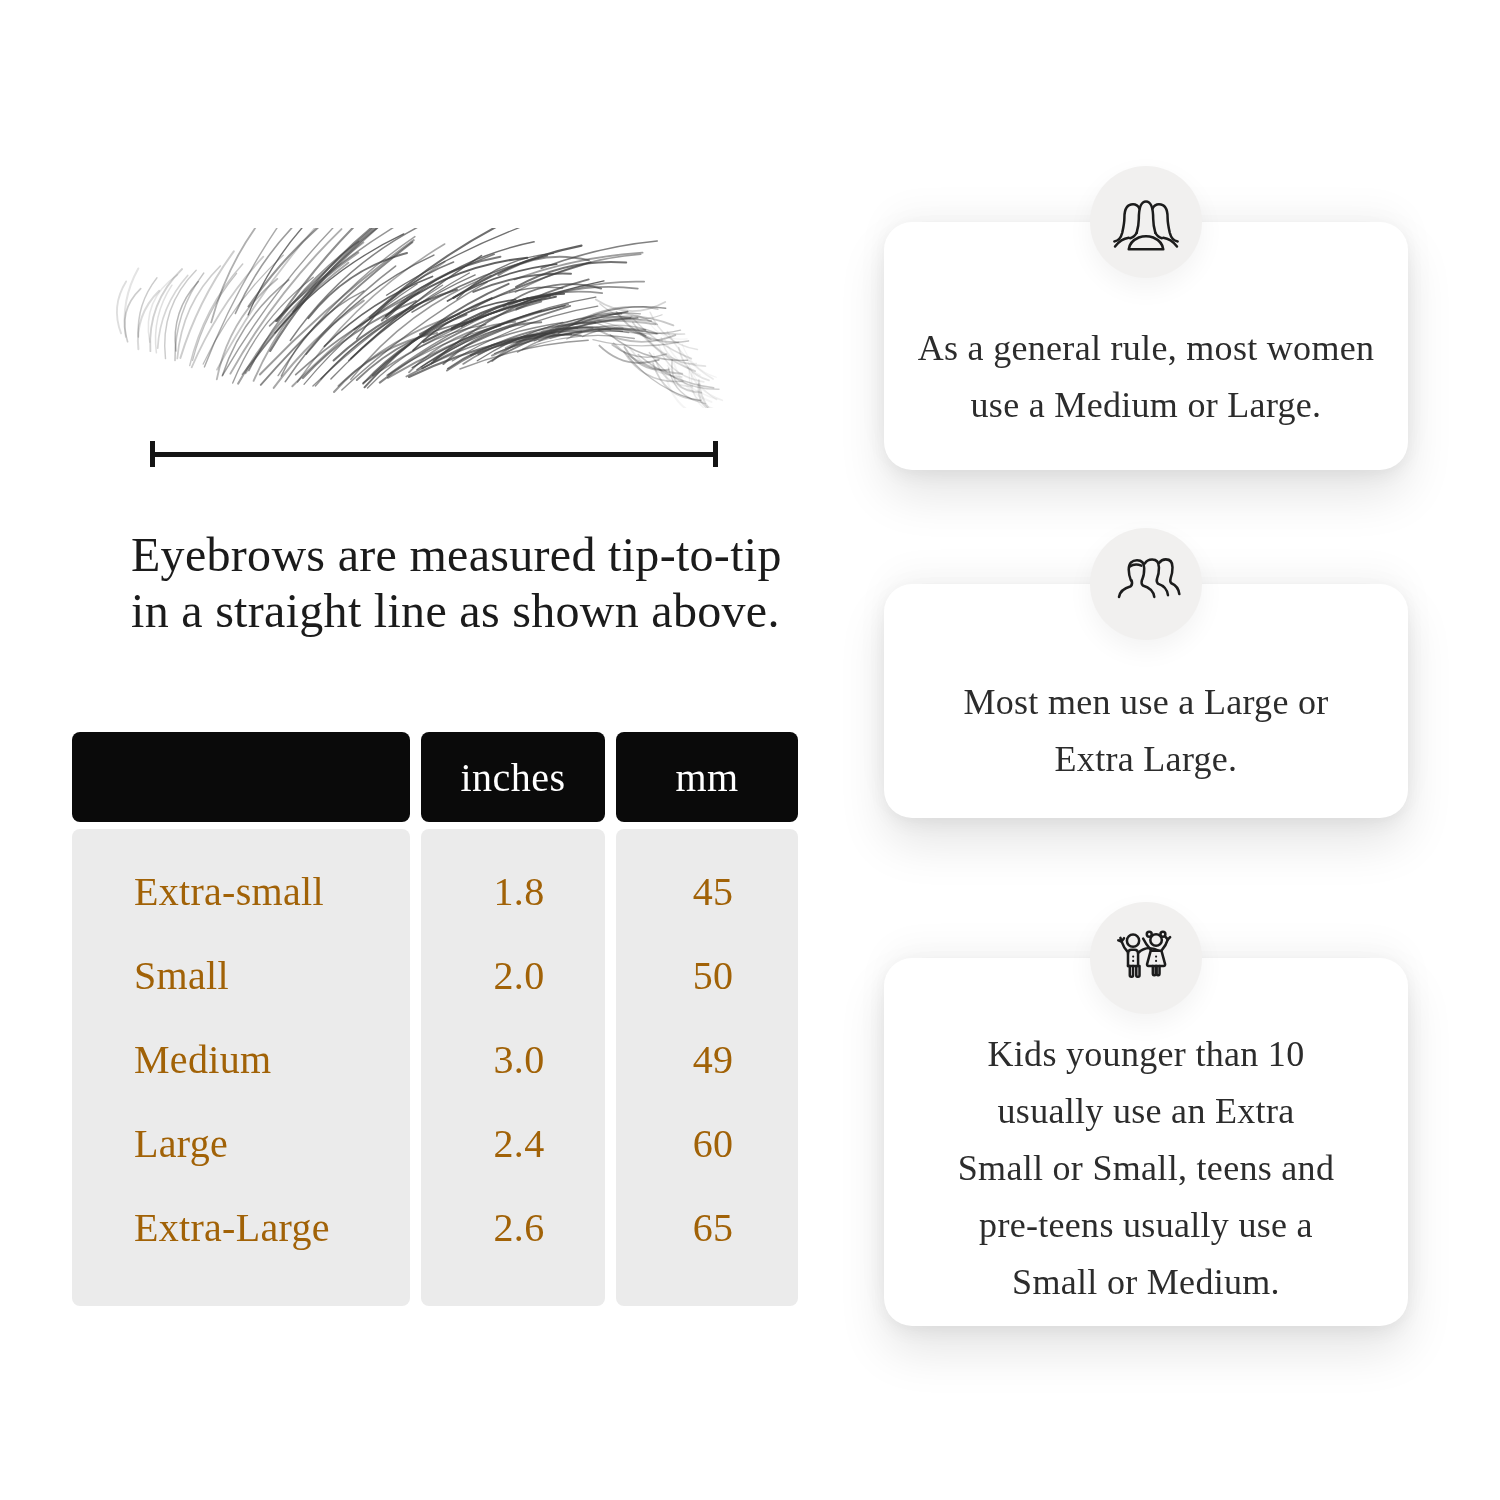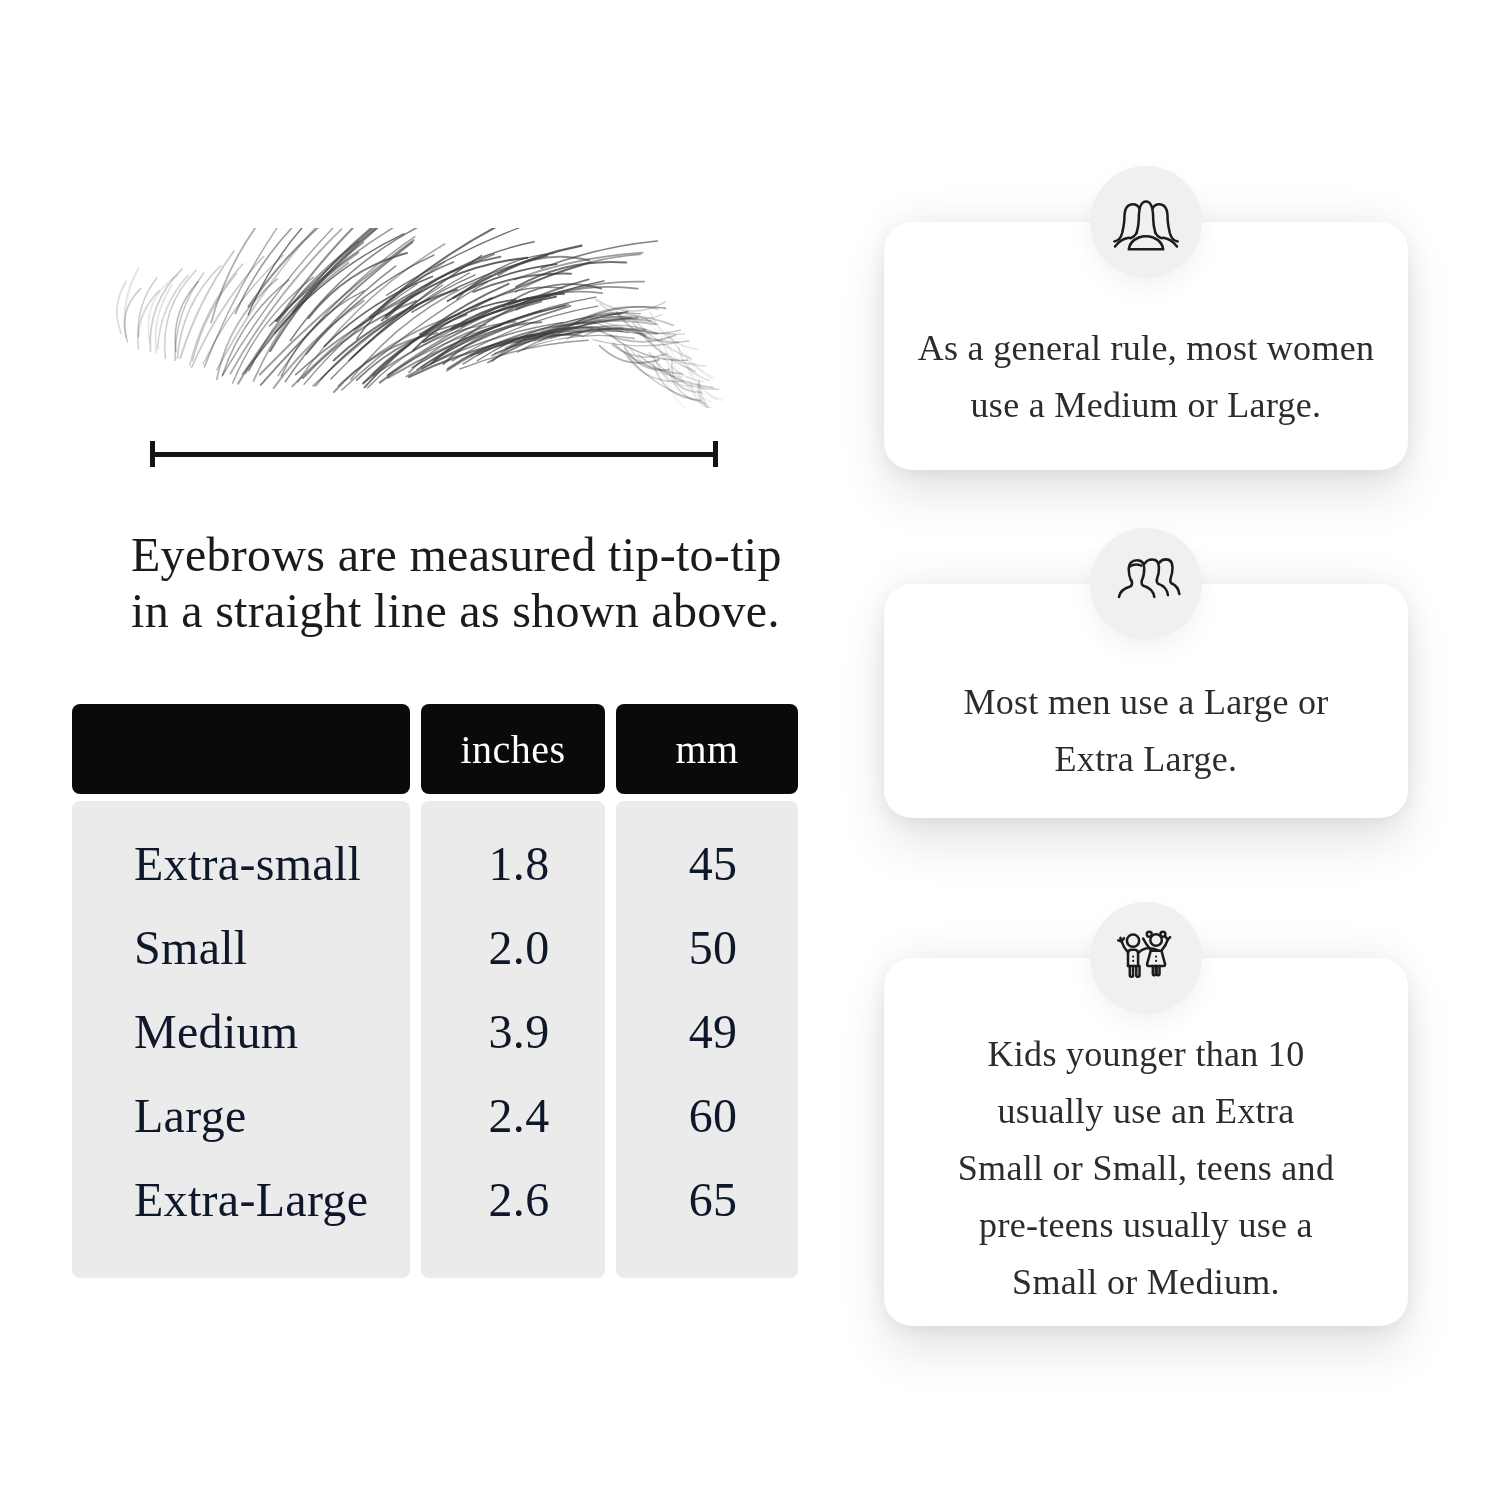--- a/index.html
+++ b/index.html
@@ -11,27 +11,27 @@
   .brow-wrap{position:absolute;left:103px;top:228px;width:634px;height:180px;}
   .measure-line{position:absolute;left:150px;top:441px;width:568px;height:26px;}
   .measure-line .bar{position:absolute;left:0;right:0;top:10.5px;height:5px;background:#141414;}
   .measure-line .cap{position:absolute;top:0;width:5px;height:26px;background:#141414;}
   .measure-line .cap.left{left:0;}
   .measure-line .cap.right{right:0;}
   .figure-caption{position:absolute;left:131px;top:527px;font-size:48px;line-height:56px;
     color:#1b1b1b;letter-spacing:.3px;}
   .figure-caption .cap-line{display:block;white-space:nowrap;}
   
-  .size-table{position:absolute;left:72px;top:704px;display:grid;
+  .size-table{position:absolute;left:72px;top:732px;display:grid;
     grid-template-columns:338px 184px 182px;column-gap:11px;row-gap:7px;}
   .th{height:90px;background:#0a0a0a;border-radius:8px;color:#ffffff;
     display:flex;align-items:center;justify-content:center;font-size:40px;letter-spacing:.5px;}
   .tcol{background:#ebebeb;border-radius:8px;height:477px;box-sizing:border-box;
     padding:20px 0 37px 0;display:flex;flex-direction:column;}
-  .tcell{height:84px;display:flex;align-items:center;font-size:48px;color:#0f172a;letter-spacing:.3px;}
+  .tcell{height:84px;display:flex;align-items:center;font-size:40px;color:#a16207;letter-spacing:.3px;}
   .tcol.labels .tcell{padding-left:62px;justify-content:flex-start;}
   .tcol.nums .tcell{justify-content:center;padding-left:12px;}
   
   .card{position:absolute;left:884px;width:524px;background:#ffffff;border-radius:28px;
     box-shadow:0 26px 48px rgba(0,0,0,.10),0 6px 18px rgba(0,0,0,.05),0 -14px 34px rgba(0,0,0,.035);
     display:flex;flex-direction:column;align-items:center;justify-content:center;box-sizing:border-box;}
   .card-1{top:222px;height:248px;padding-top:62px;}
   .card-2{top:584px;height:234px;padding-top:60px;}
   .card-3{top:958px;height:368px;padding-top:52px;}
   .badge{position:absolute;top:-56px;left:50%;margin-left:-56px;width:112px;height:112px;
@@ -260,21 +260,21 @@
     <div class="tcol labels">
       <div class="tcell">Extra-small</div>
       <div class="tcell">Small</div>
       <div class="tcell">Medium</div>
       <div class="tcell">Large</div>
       <div class="tcell">Extra-Large</div>
     </div>
     <div class="tcol nums">
       <div class="tcell">1.8</div>
       <div class="tcell">2.0</div>
-      <div class="tcell">3.9</div>
+      <div class="tcell">3.0</div>
       <div class="tcell">2.4</div>
       <div class="tcell">2.6</div>
     </div>
     <div class="tcol nums">
       <div class="tcell">45</div>
       <div class="tcell">50</div>
       <div class="tcell">49</div>
       <div class="tcell">60</div>
       <div class="tcell">65</div>
     </div>

